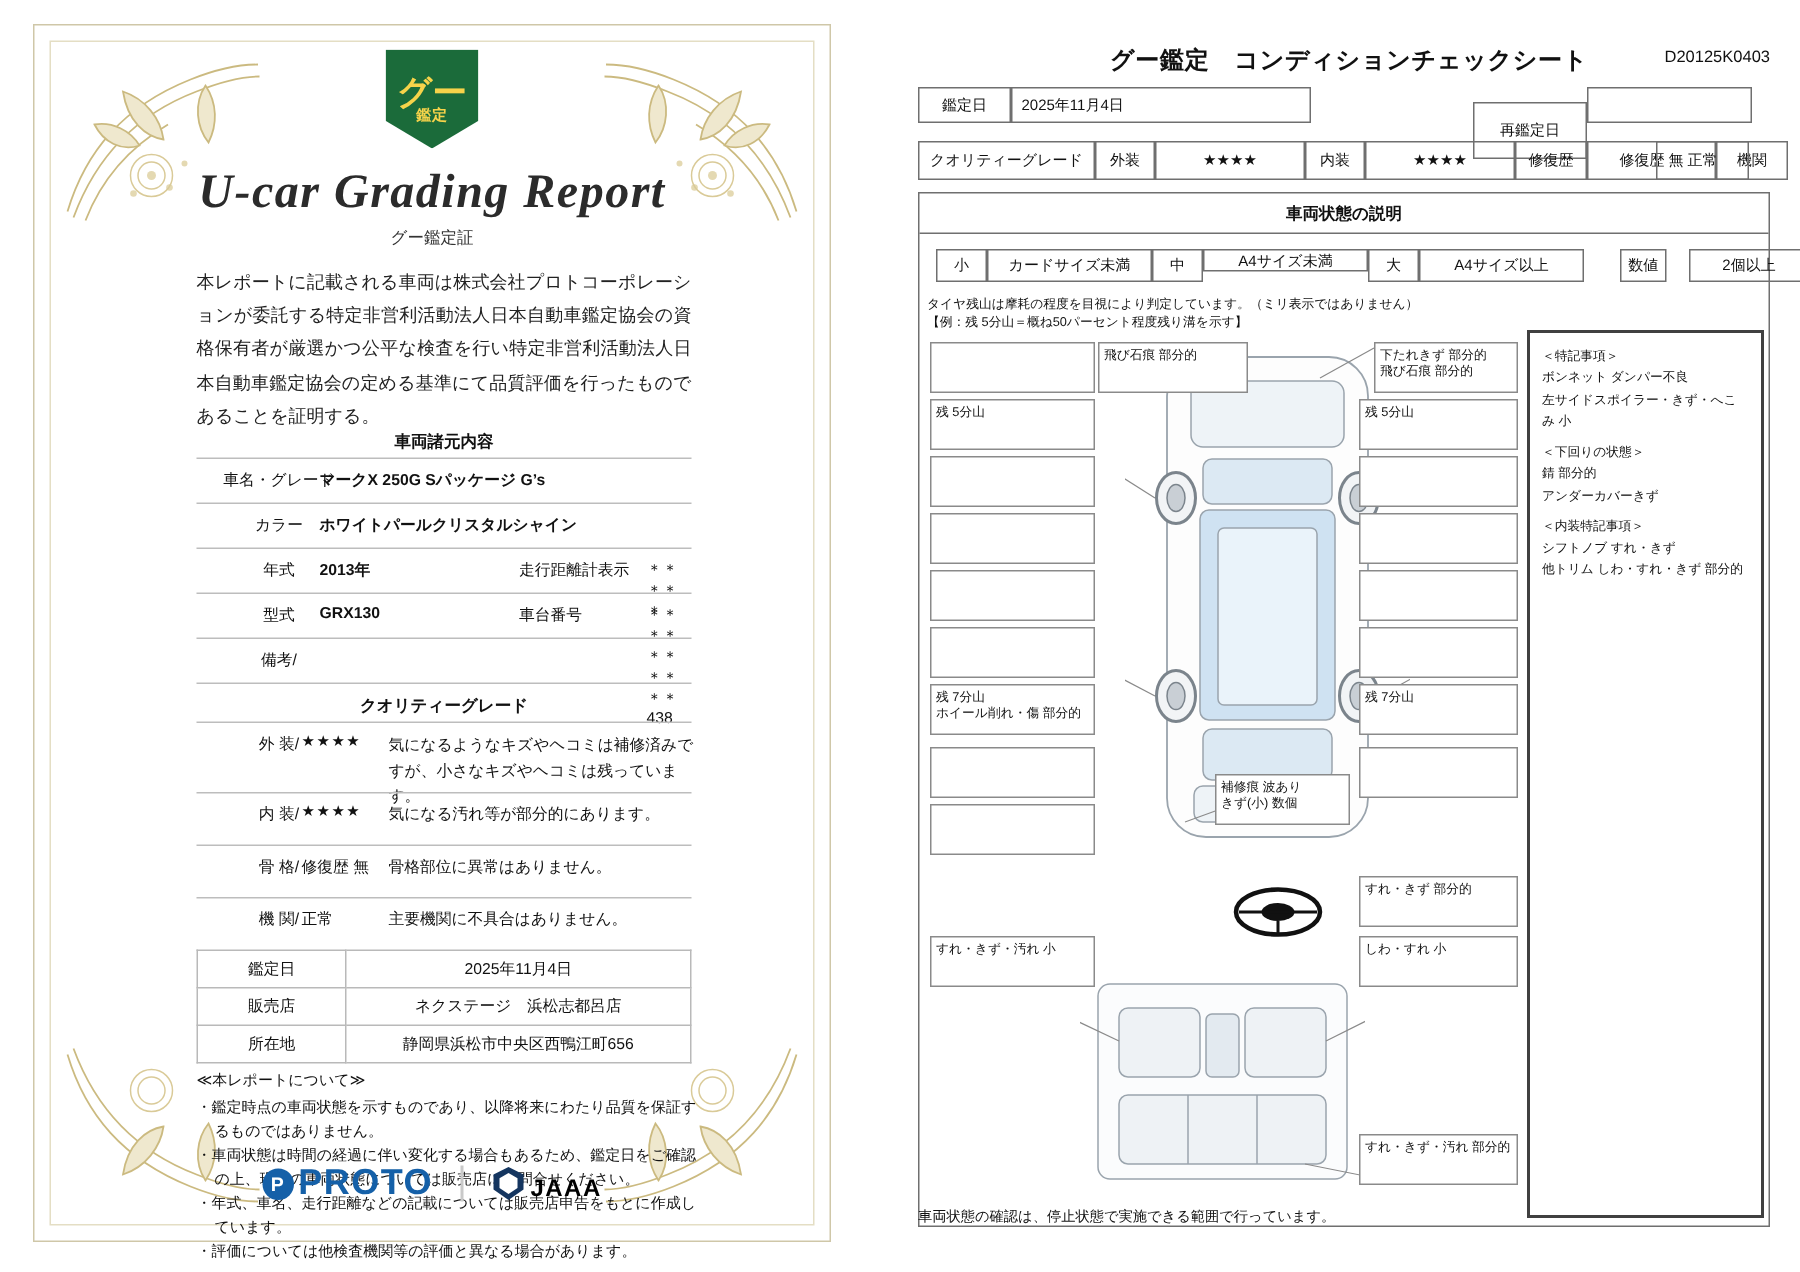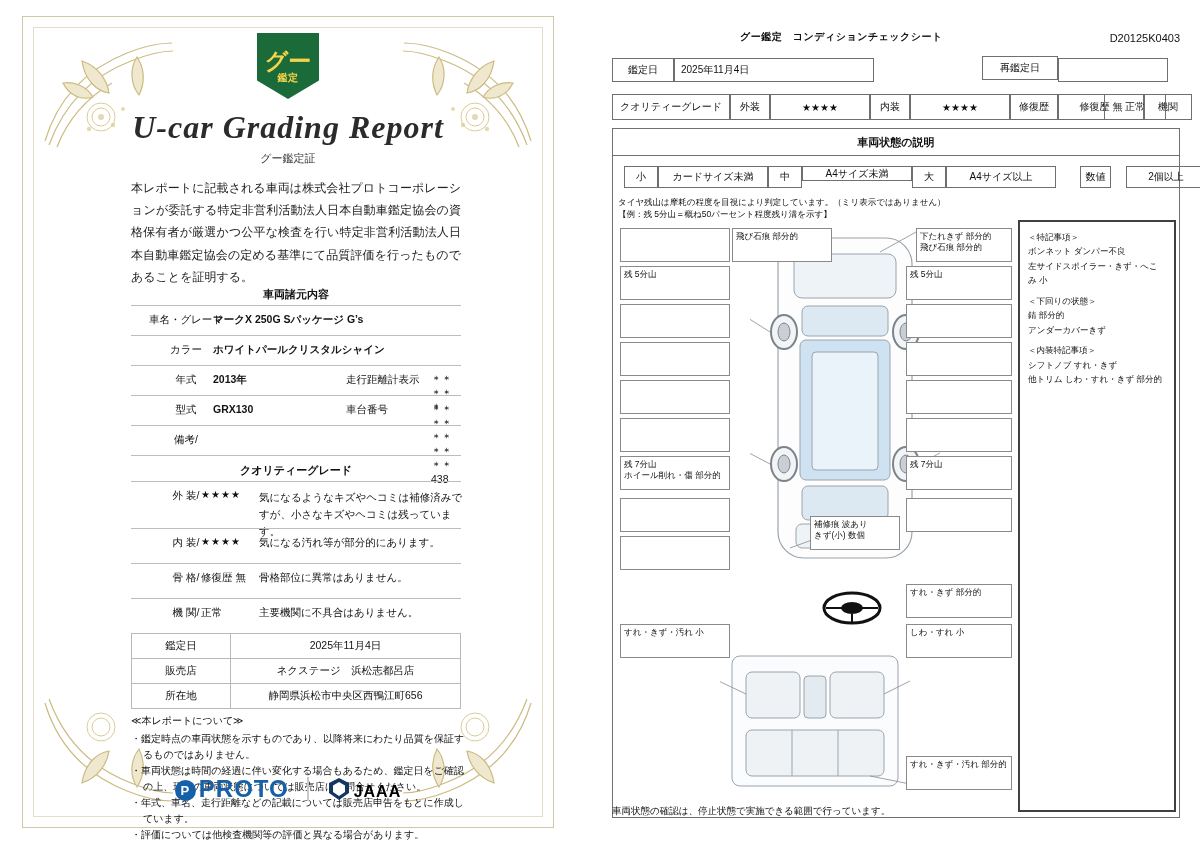--- a/index.html
+++ b/index.html
@@ -76,21 +76,21 @@
   .notes .nt{padding-left:12px;text-indent:-12px;}
 
   .logos{position:absolute;left:0;right:0;bottom:24px;text-align:center;}
   .proto{display:inline-block;vertical-align:middle;color:#1560a8;font-weight:bold;font-size:24px;letter-spacing:1px;}
   .proto .dot{display:inline-block;width:21px;height:21px;border-radius:50%;background:#1560a8;color:#fff;font-size:13px;line-height:21px;text-align:center;margin-right:3px;vertical-align:2px;}
   .sep{display:inline-block;width:2px;height:24px;background:#c9c9c9;margin:0 14px;vertical-align:middle;}
   .jaaa{display:inline-block;vertical-align:middle;color:#000000;font-weight:bold;font-size:16px;letter-spacing:1px;}
 
   
   .sheet{position:absolute;left:600px;top:16px;width:580px;height:812px;}
-  .sheet-title{position:absolute;left:140px;top:14px;font-size:10px;font-weight:bold;letter-spacing:.5px;}
+  .sheet-title{position:absolute;left:140px;top:14px;font-size:16px;font-weight:bold;letter-spacing:.5px;}
   .sheet-code{position:absolute;right:0px;top:16px;font-size:11px;}
 
   .box{position:absolute;border:1px solid #6f6f6f;box-sizing:border-box;font-size:10px;
        display:flex;align-items:center;}
   .box.c{justify-content:center;}
   .box.pad{padding-left:6px;}
   .lbl-box{position:absolute;border:1px solid #8a8a8a;background:#fff;box-sizing:border-box;font-size:8.5px;line-height:1.25;padding:2px 3px;color:#111;}
   .note-txt{position:absolute;font-size:8.5px;line-height:1.45;color:#111;}
   .sidebox{position:absolute;border:2px solid #404040;box-sizing:border-box;padding:8px 8px;font-size:8.5px;line-height:1.7;}
   .foot{position:absolute;left:12px;bottom:10px;font-size:9.5px;}
@@ -294,21 +294,21 @@
     </div>
   </div>
 
   <div class="sheet">
 
     <div class="sheet-title">グー鑑定　コンディションチェックシート</div>
     <div class="sheet-code">D20125K0403</div>
 
     <div class="box c" style="left:12px;top:42px;width:62px;height:24px">鑑定日</div>
     <div class="box pad" style="left:74px;top:42px;width:200px;height:24px">2025年11月4日</div>
-    <div class="box c" style="left:382px;top:40px;width:76px;height:24px">再鑑定日</div>
+    <div class="box c" style="left:382px;top:52px;width:76px;height:38px">再鑑定日</div>
     <div class="box pad" style="left:458px;top:42px;width:110px;height:24px"></div>
 
     <div class="box c" style="left:12px;top:78px;width:118px;height:26px">クオリティーグレード</div>
     <div class="box c" style="left:130px;top:78px;width:40px;height:26px">外装</div>
     <div class="box c" style="left:170px;top:78px;width:100px;height:26px;font-weight:bold">★★★★</div>
     <div class="box c" style="left:270px;top:78px;width:40px;height:26px">内装</div>
     <div class="box c" style="left:310px;top:78px;width:100px;height:26px;font-weight:bold">★★★★</div>
     <div class="box c" style="left:410px;top:78px;width:48px;height:26px">修復歴</div>
     <div class="box c" style="left:458px;top:78px;width:86px;height:26px">修復歴 無</div>
     <div class="box c" style="left:544px;top:78px;width:48px;height:26px">機関</div>

